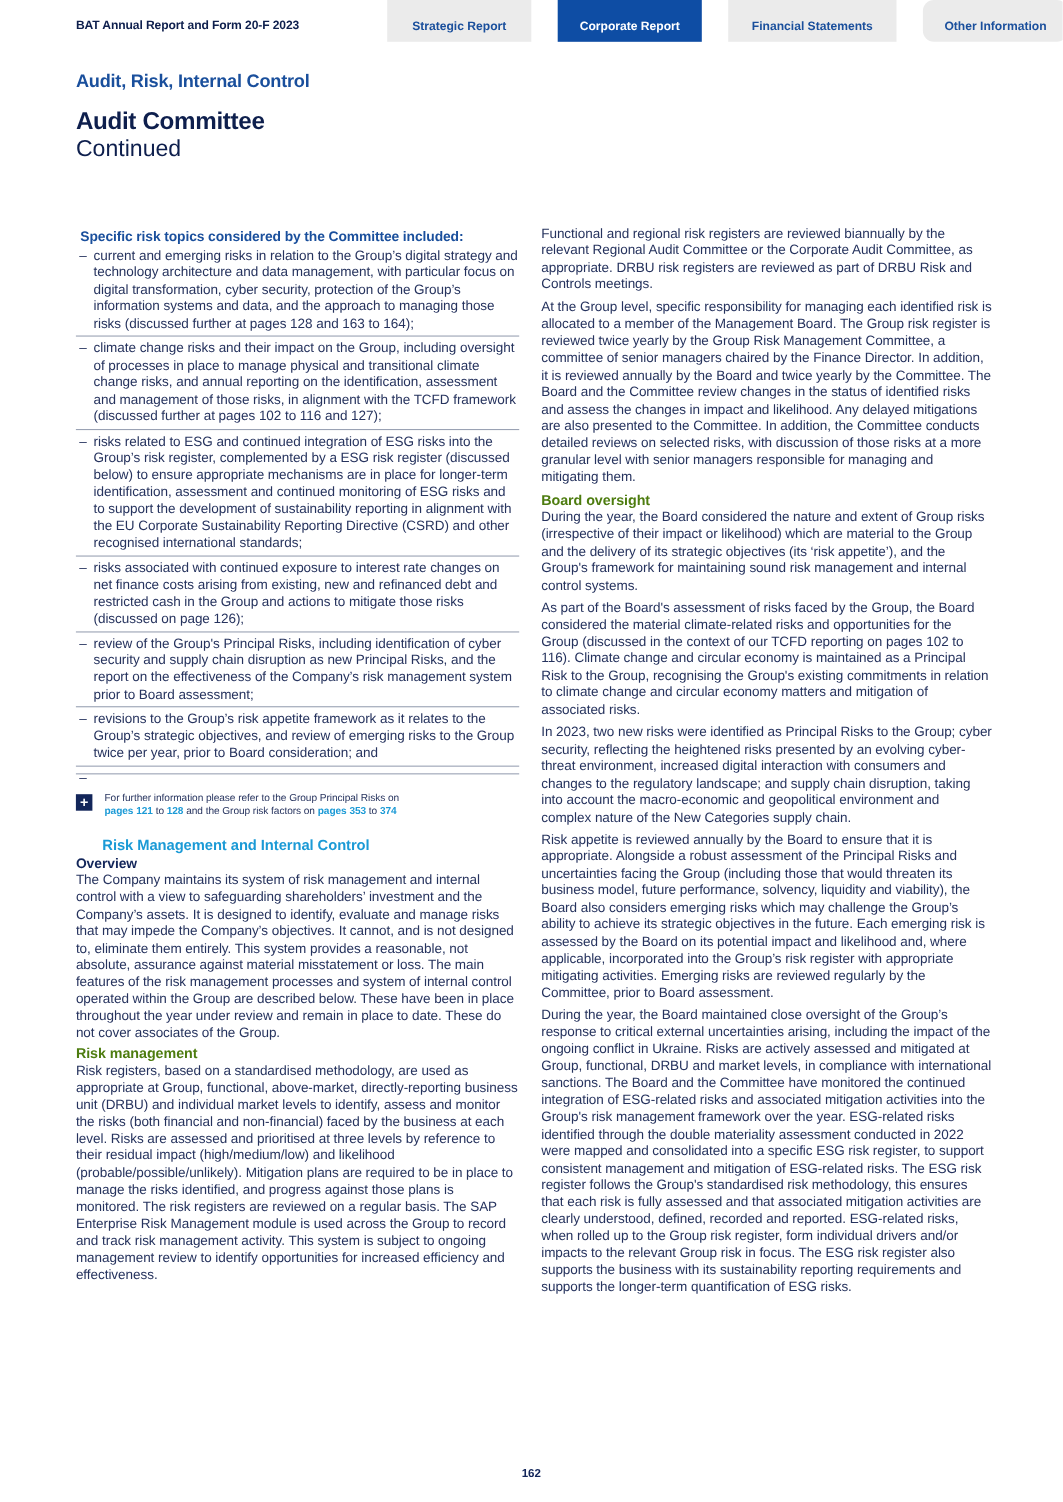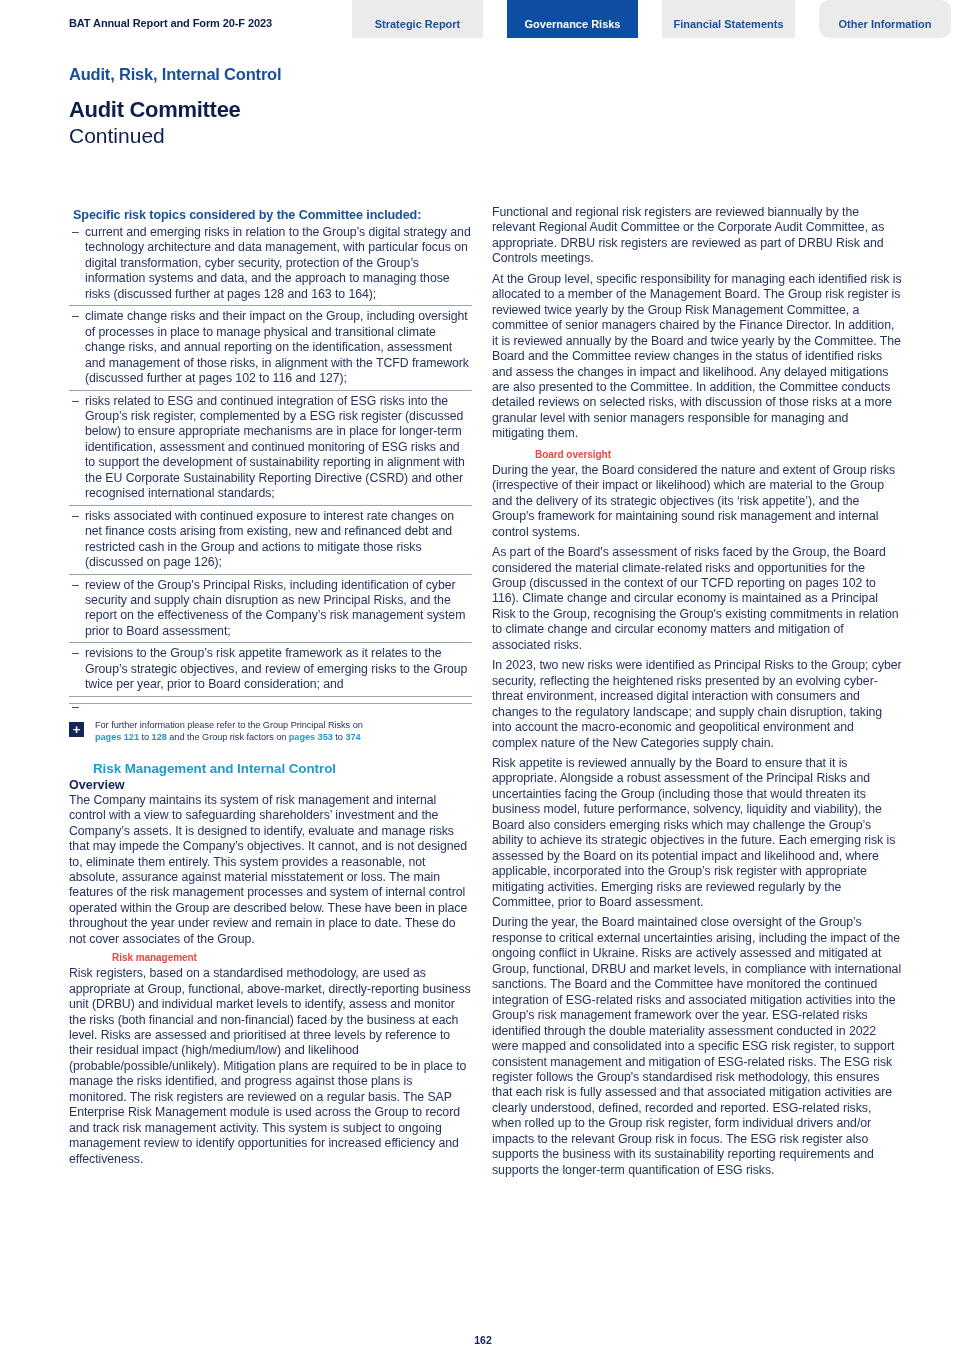--- a/index.html
+++ b/index.html
@@ -6,21 +6,21 @@
   html, body { width: 966px; height: 1365px; background: #ffffff; overflow: hidden; }
   body { position: relative; font-family: "Liberation Sans", "DejaVu Sans", sans-serif; color: #1b2a55; }
 
   .report-title { position: absolute; left: 69px; top: 17px; font-size: 11px; font-weight: 700; color: #0e1f4d; letter-spacing: -0.1px; }
 
   .tabs { position: absolute; top: 0; left: 352px; height: 38px; display: flex; gap: 24px; }
   .tab { height: 38px; background: #ebebeb; color: #1a4f9c; font-size: 11px; font-weight: 700; display: flex; align-items: flex-end; justify-content: center; padding-bottom: 8px; cursor: pointer; }
   .tab.active { background: #0e4da4; color: #ffffff; }
   .tab-strategic { width: 131px; }
   .tab-governance { width: 131px; }
-  .tab-financial { width: 133px; }
+  .tab-financial { width: 153px; }
   .tab-other { width: 132px; border-radius: 10px; }
 
   .section-label { position: absolute; left: 69px; top: 65px; font-size: 16.5px; font-weight: 700; color: #1a4f9c; letter-spacing: -0.2px; }
   .page-title { position: absolute; left: 69px; top: 97px; font-size: 22px; font-weight: 700; color: #0e1f4d; letter-spacing: -0.3px; }
   .page-subtitle { position: absolute; left: 69px; top: 124px; font-size: 21px; font-weight: 400; color: #0e1f4d; }
 
   .col-left { position: absolute; left: 69px; top: 207px; width: 403px; }
   .col-right { position: absolute; left: 492px; top: 205px; width: 410px; }
 
   .body-text { font-size: 12.3px; line-height: 15.45px; color: #26335e; letter-spacing: -0.05px; }
@@ -30,34 +30,34 @@
   .topic-item { position: relative; padding-left: 16px; padding-bottom: 3px; border-bottom: 1px solid #9aa2b4; margin-bottom: 3px; }
   .topic-item .dash { position: absolute; left: 3px; top: 0; }
 
   .info-box { display: flex; align-items: flex-start; margin-top: 15px; }
   .plus-icon { width: 15px; height: 15px; background: #13265a; color: #ffffff; font-size: 13px; font-weight: 700; line-height: 15px; text-align: center; flex: 0 0 15px; margin-top: 3px; }
   .info-text { margin-left: 11px; font-size: 9.2px; line-height: 12px; color: #26335e; }
   .info-link { color: #1b9ad6; font-weight: 700; cursor: pointer; }
 
   .h-cyan { font-size: 13.4px; font-weight: 700; color: #1b9ad6; margin-top: 17px; line-height: 17px; margin-left: 24px; }
   .h-navy { font-size: 12.6px; font-weight: 700; color: #13265a; line-height: 16px; }
-  .h-blue { font-size: 10px; font-weight: 700; color: #ef4444; line-height: 16px; margin-top: 3px; margin-left: 43px; }
+  .h-blue { font-size: 13px; font-weight: 700; color: #4d7c0f; line-height: 16px; margin-top: 3px; }
 
   .para { margin-bottom: 5px; }
 
   .page-number { position: absolute; left: 0; width: 966px; top: 1334px; text-align: center; font-size: 10.5px; font-weight: 700; color: #13265a; }
 </style>
 </head>
 <body>
 
 <div class="report-title">BAT Annual Report and Form 20-F 2023</div>
 
 <nav class="tabs">
   <div class="tab tab-strategic">Strategic Report</div>
-  <div class="tab tab-governance active">Governance Risks</div>
+  <div class="tab tab-governance active">Corporate Report</div>
   <div class="tab tab-financial">Financial Statements</div>
   <div class="tab tab-other">Other Information</div>
 </nav>
 
 <div class="section-label">Audit, Risk, Internal Control</div>
 <h1 class="page-title">Audit Committee</h1>
 <div class="page-subtitle">Continued</div>
 
 <section class="col-left body-text">
   <div class="topics-heading">Specific risk topics considered by the Committee included:</div>

